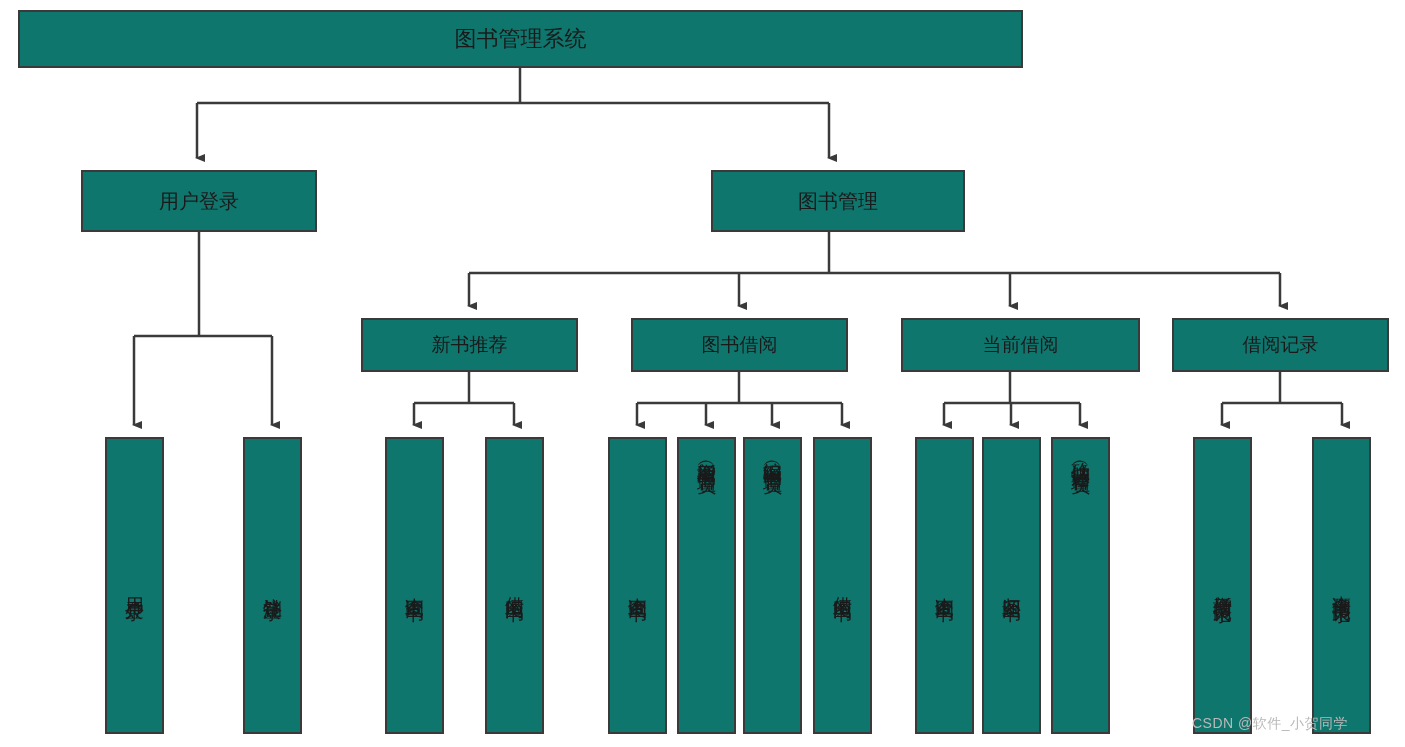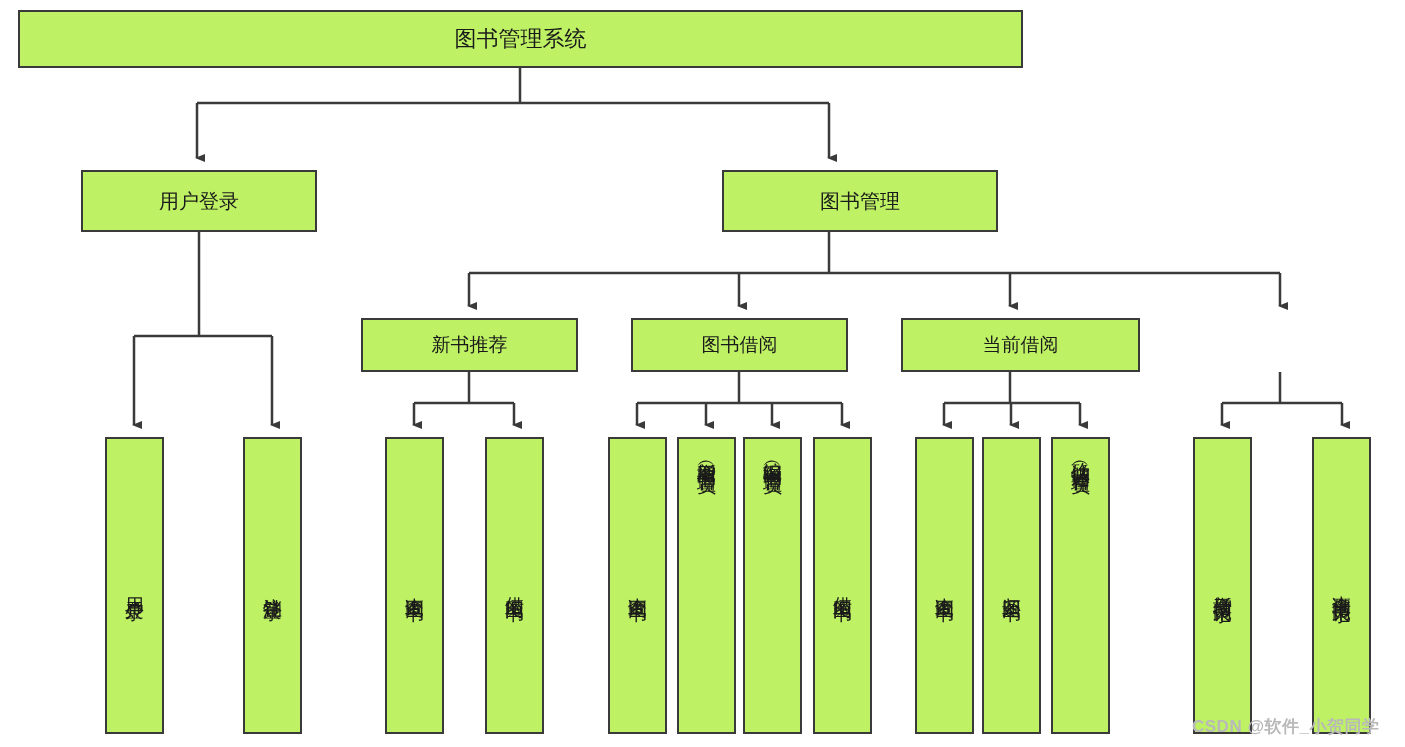--- a/index.html
+++ b/index.html
@@ -22,21 +22,21 @@
     position: absolute;
     left: 0;
     top: 0;
     width: 1405px;
     height: 747px;
     pointer-events: none;
   }
   .node {
     position: absolute;
     box-sizing: border-box;
-    background: #bef264;
+    background: #0f766e;
     border: 2px solid #3a3a3a;
     display: flex;
     align-items: center;
     justify-content: center;
     text-align: right;
     color: #1a1a1a;
   }
   .node.root {
     font-size: 22px;
   }
@@ -59,25 +59,24 @@
   .node.leaf.top-align {
     justify-content: flex-start;
     padding-top: 8px;
   }
   .node-label {
     display: block;
     white-space: pre-line;
   }
   .watermark {
     position: absolute;
-    font-size: 17px;
+    font-size: 14px;
     color: #b9b9b9;
     white-space: nowrap;
     letter-spacing: 0.5px;
-    font-weight: bold;
   }
 </style>
 </head>
 <body>
 
 <div id="canvas">
 
   <svg class="edges" viewBox="0 0 1405 747">
     <defs>
       <marker id="arrow" markerWidth="10" markerHeight="10" refX="4" refY="8" orient="auto" markerUnits="userSpaceOnUse">
@@ -131,33 +130,36 @@
     </g>
   </svg>
 
   <div class="node root" style="left:18px; top:10px; width:1005px; height:58px;">
     <span class="node-label">图书管理系统</span>
   </div>
 
   <div class="node level2" style="left:81px; top:170px; width:236px; height:62px;">
     <span class="node-label">用户登录</span>
   </div>
-  <div class="node level2" style="left:711px; top:170px; width:276px; height:62px;margin-left:11px;">
+  <div class="node level2" style="left:711px; top:170px; width:254px; height:62px;">
     <span class="node-label">图书管理</span>
   </div>
 
   <div class="node level3" style="left:631px; top:318px; width:217px; height:54px;">
     <span class="node-label">图书借阅</span>
   </div>
   <div class="node level3" style="left:361px; top:318px; width:217px; height:54px;">
     <span class="node-label">新书推荐</span>
   </div>
   <div class="node level3" style="left:901px; top:318px; width:239px; height:54px;">
     <span class="node-label">当前借阅</span>
   </div>
+  <div class="node level3" style="left:1172px; top:318px; width:217px; height:54px;">
+    <span class="node-label">借阅记录</span>
+  </div>
 
   <div class="node leaf" style="left:105px; top:437px; width:59px; height:297px;">
     <span class="node-label">用户登录</span>
   </div>
   <div class="node leaf" style="left:243px; top:437px; width:59px; height:297px;">
     <span class="node-label">注销登录</span>
   </div>
 
   <div class="node leaf" style="left:385px; top:437px; width:59px; height:297px;">
     <span class="node-label">查询图书</span>

